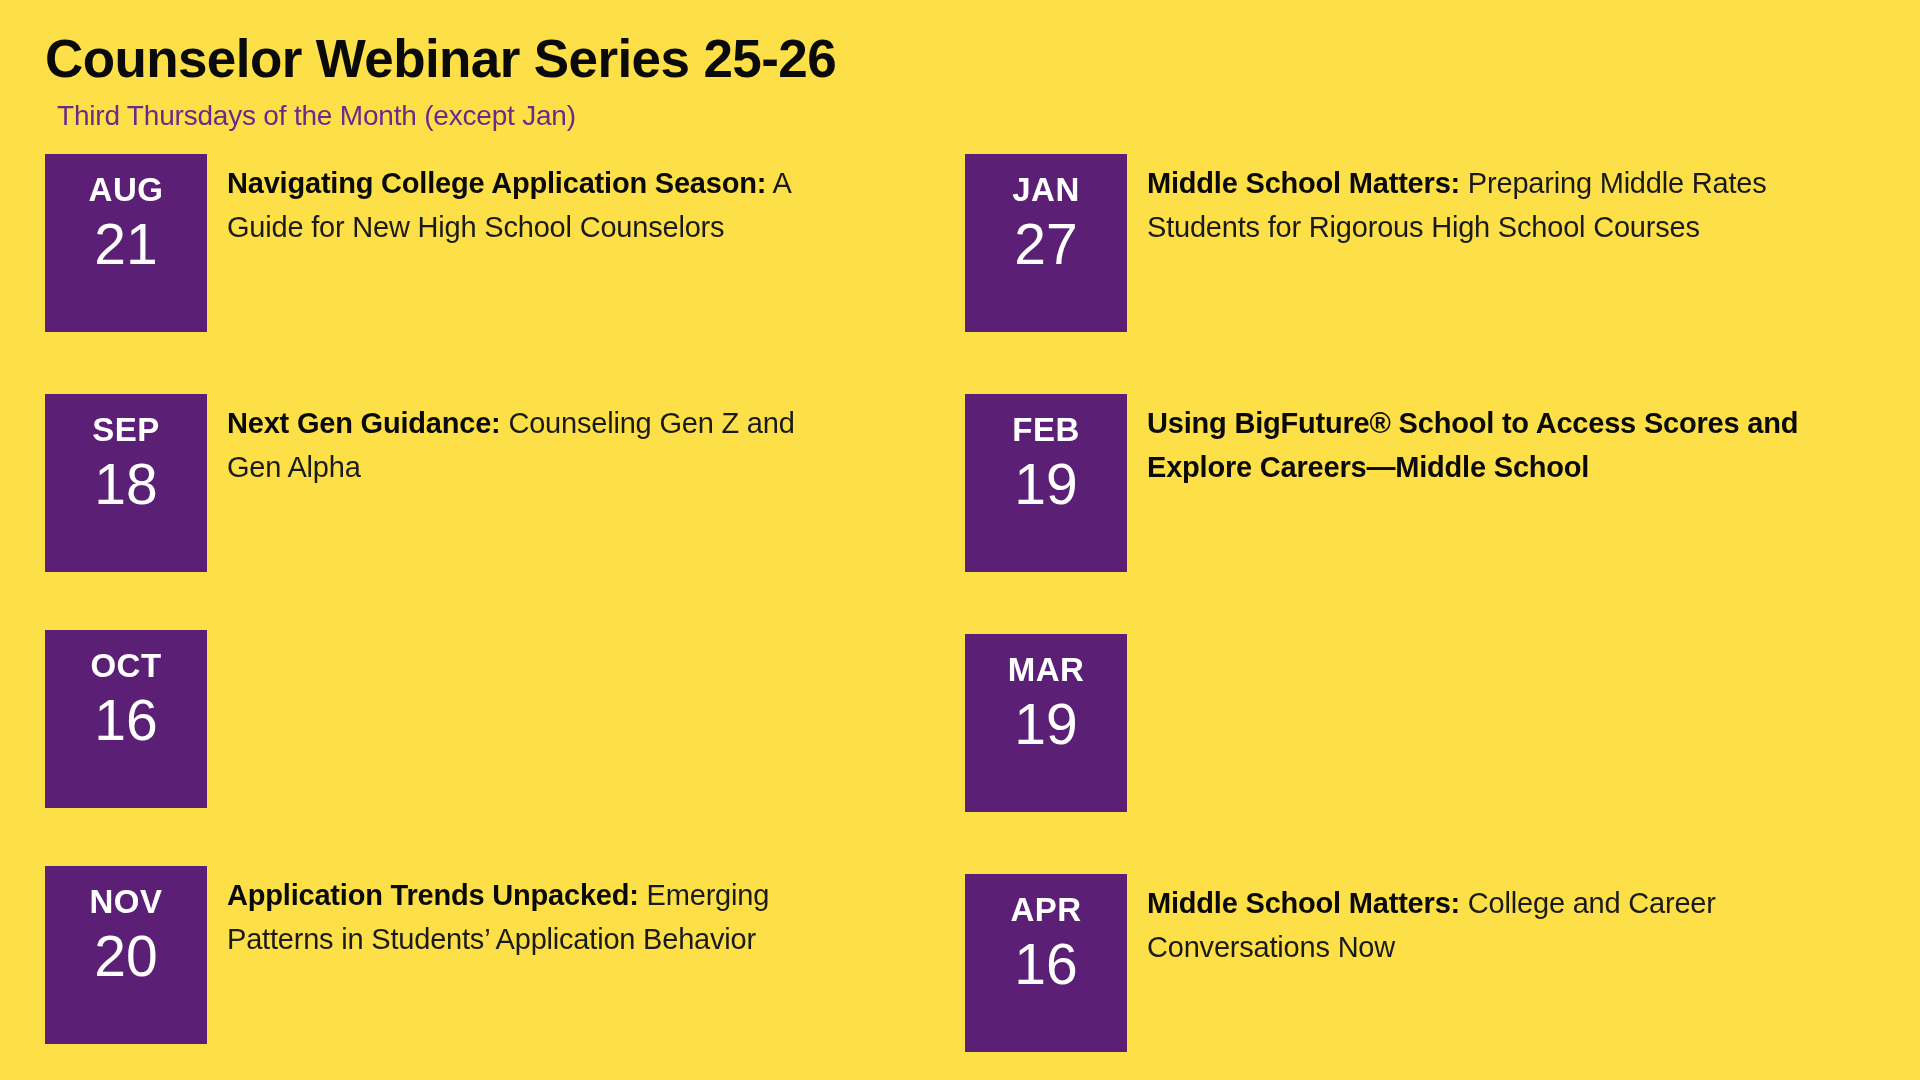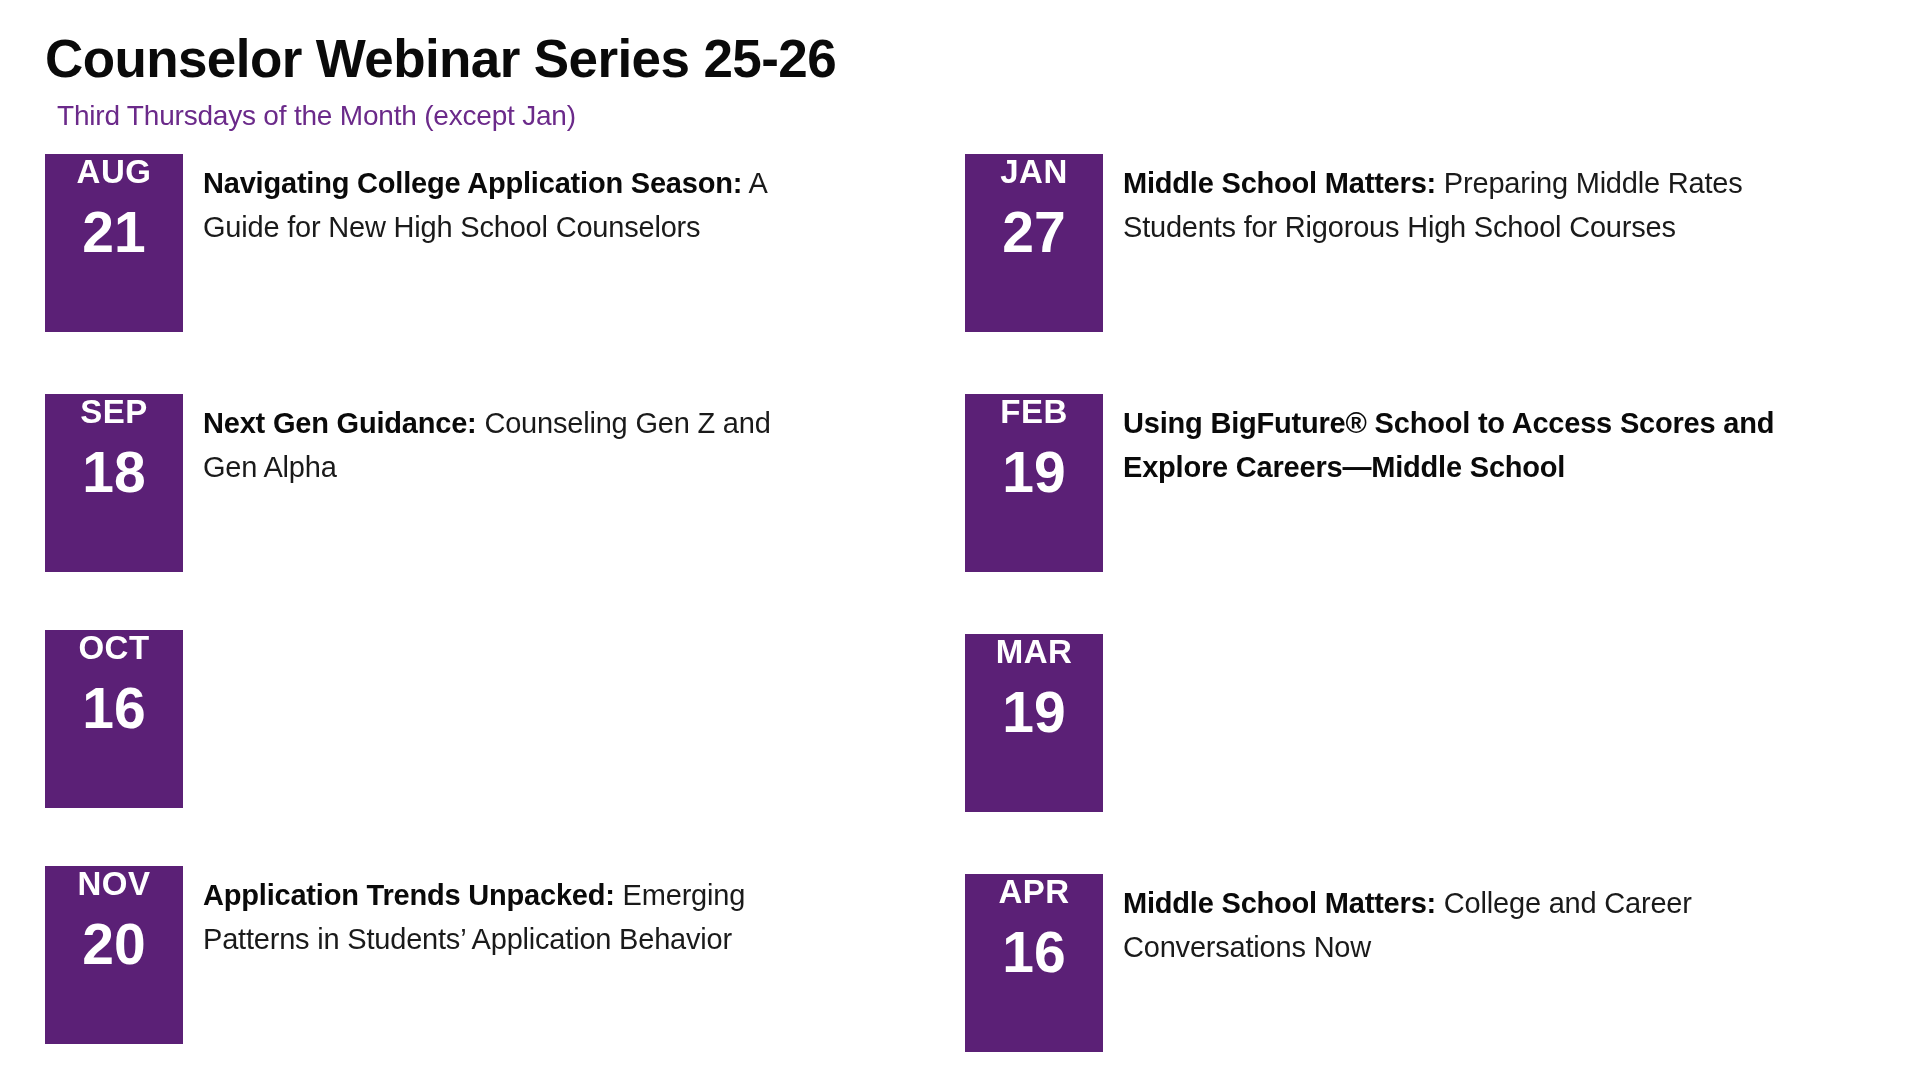--- a/index.html
+++ b/index.html
@@ -10,21 +10,21 @@
     width: 1920px;
     height: 1080px;
     background: #d6e0f5;
     font-family: "Liberation Sans", sans-serif;
     overflow: hidden;
   }
   .poster {
     position: relative;
     width: 1920px;
     height: 1080px;
-    background: #ffffff;
+    background: #fde047;
     box-sizing: border-box;
     padding: 30px 40px 0 45px;
   }
   .header {
     margin: 0 0 18px 0;
   }
   .title {
     font-size: 53px;
     font-weight: bold;
     color: #0a0a0a;
@@ -67,42 +67,43 @@
     flex-direction: row;
     align-items: flex-start;
     margin-bottom: 62px;
     min-height: 178px;
   }
   .column.left .event:nth-child(2),
   .column.left .event:nth-child(3) {
     margin-bottom: 58px;
   }
   .date-badge {
-    width: 138px;
+    width: 162px;
     min-height: 178px;
     background: #5b2076;
     color: #ffffff;
     flex: none;
     display: flex;
     flex-direction: column;
     align-items: center;
     justify-content: flex-start;
+    padding-top: 18px;
     box-sizing: border-box;
   }
   .badge-month {
     font-size: 33px;
     font-weight: bold;
     letter-spacing: 0.5px;
     line-height: 1.1;
   }
   .badge-day {
     font-size: 57px;
-    font-weight: bold;
+    font-weight: normal;
     line-height: 1.05;
-    margin-top: 12px;
+    margin-top: 6px;
   }
   .event-text {
     padding-left: 20px;
     padding-top: 8px;
     font-size: 29px;
     line-height: 1.5;
     color: #111111;
     letter-spacing: -0.2px;
     max-width: 620px;
   }

